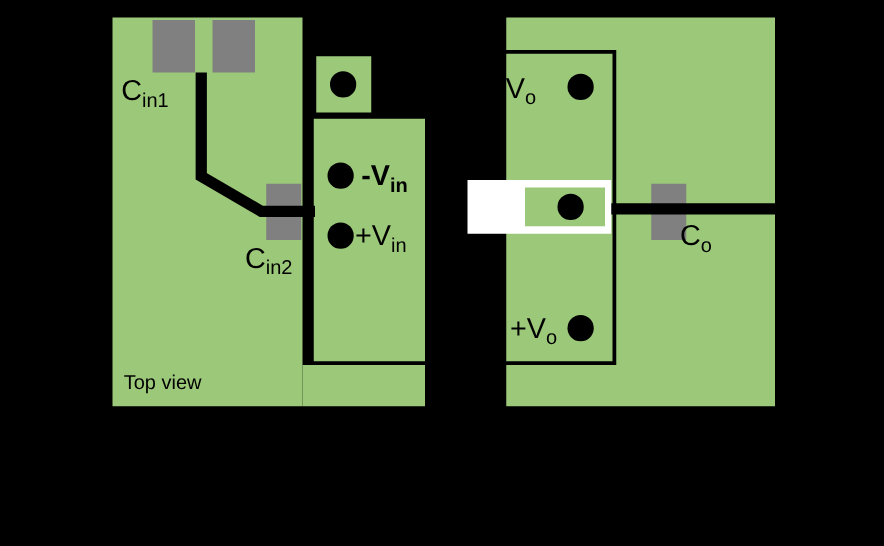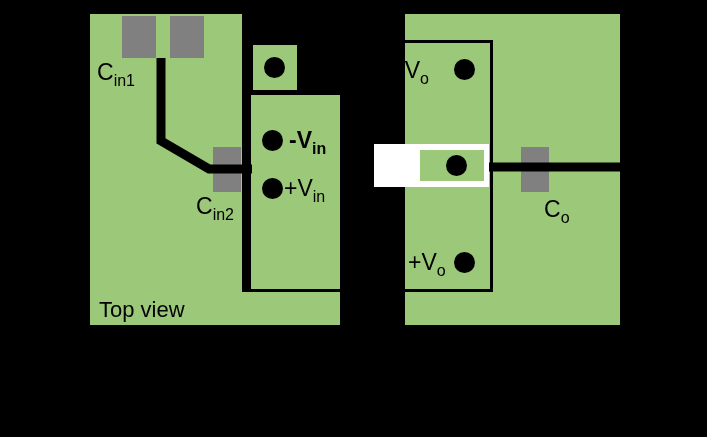--- a/index.html
+++ b/index.html
@@ -27,21 +27,21 @@
     background: transparent;
   }
   .white-rect { background: var(--highlight-white, #ffffff); }
   .label {
     color: var(--trace-black, #000000);
     font-size: 23px;
     line-height: 1.1;
     white-space: nowrap;
   }
   .label sub { font-size: 16px; line-height: 0; }
-  .caption { font-size: 22px; }
+  .caption { font-size: 16px; }
 </style>
 </head>
 <body>
 
 <div class="canvas">
 
   <div class="abs green" style="left:90px; top:14px; width:152px; height:311px;"></div>
   <div class="abs green" style="left:250px; top:95px; width:90px; height:197px;"></div>
   <div class="abs green" style="left:242px; top:292px; width:98px; height:33px;"></div>
   <div class="abs green" style="left:253px; top:45px; width:44px; height:45px;"></div>
@@ -68,21 +68,21 @@
   <div class="abs via" style="left:454px; top:59px;"></div>
   <div class="abs via" style="left:454px; top:252px;"></div>
   <div class="abs via" style="left:446px; top:155px;"></div>
 
   <div class="abs label" style="left:97px; top:60px;">
     <span>C</span><sub>in1</sub>
   </div>
   <div class="abs label" style="left:196px; top:194px;">
     <span>C</span><sub>in2</sub>
   </div>
-  <div class="abs label" style="left:544px; top:197px;text-align:center;">
+  <div class="abs label" style="left:544px; top:176px;text-align:center;">
     <span>C</span><sub>o</sub>
   </div>
   <div class="abs label" style="left:289px; top:128px;font-weight:bold;">
     <span>-V</span><sub>in</sub>
   </div>
   <div class="abs label" style="left:284px; top:176px;">
     <span>+V</span><sub>in</sub>
   </div>
   <div class="abs label" style="left:397px; top:58px;">
     <span>-V</span><sub>o</sub>

